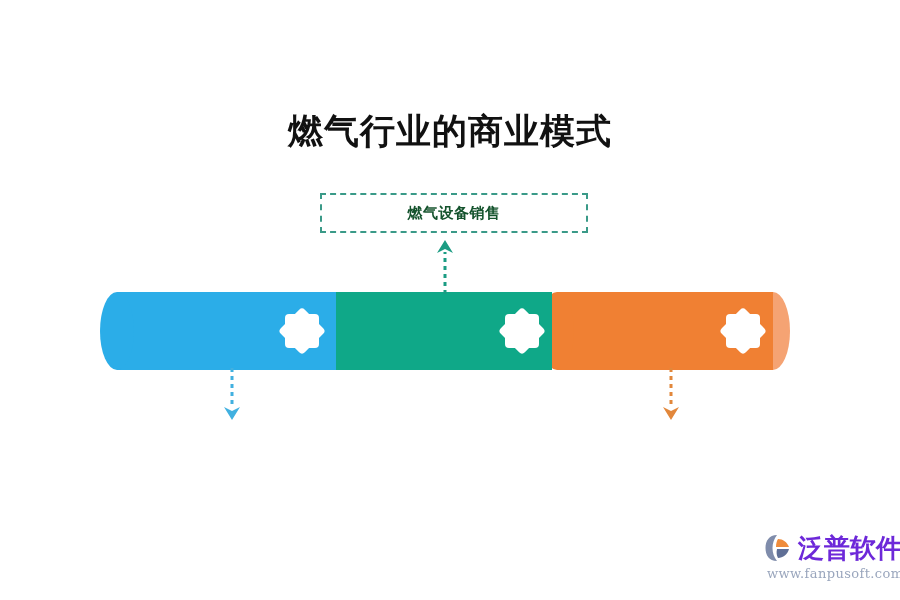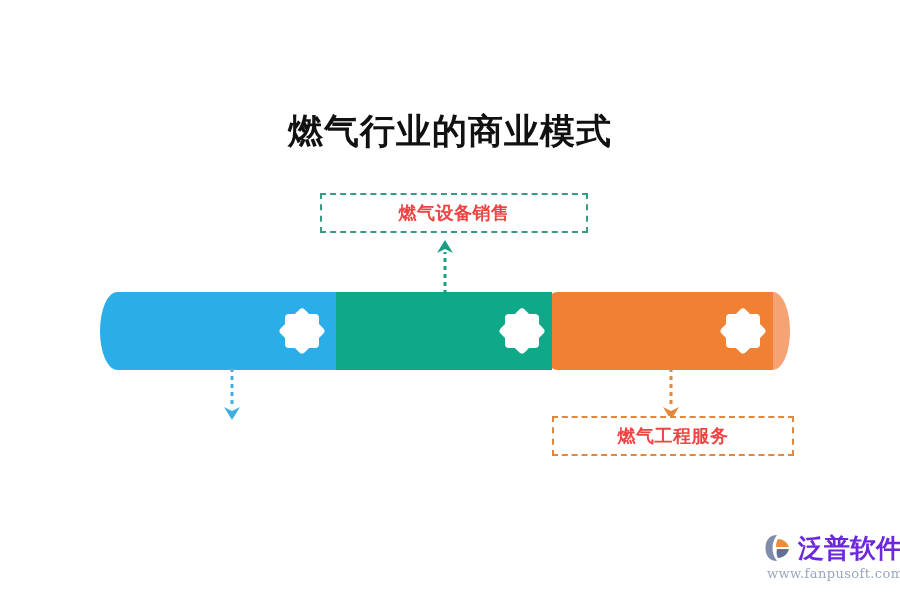--- a/index.html
+++ b/index.html
@@ -40,23 +40,23 @@
   }
 
   
   .label-box {
     position: absolute;
     box-sizing: border-box;
     background: #ffffff;
     display: flex;
     align-items: center;
     justify-content: center;
-    font-size: 18px;
+    font-size: 15px;
     font-weight: bold;
-    color: #ef4444;
+    color: #14532d;
     letter-spacing: 0.5px;
     white-space: nowrap;
   }
   .box-top {
     left: 320px;
     top: 193px;
     width: 268px;
     height: 40px;
     border: 2px dashed #3a9a88;
   }
@@ -226,23 +226,20 @@
   <svg class="conn" style="left:656px; top:368px; width:30px; height:56px;" viewBox="0 0 30 56">
     <line x1="15" y1="0" x2="15" y2="38" stroke="#e2873b" stroke-width="3" stroke-dasharray="4,4"></line>
     <path d="M15 52 L7 39 L15 43 L23 39 Z" fill="#e2873b"></path>
   </svg>
 
   <div class="label-box box-top">
     <span>燃气设备销售</span>
   </div>
 
 
-  <div class="label-box box-br">
-    <span>燃气工程服务</span>
-  </div>
 
   <div class="logo">
     <div class="logo-row">
       <svg class="logo-mark" viewBox="0 0 30 28">
         <path d="M12 1 C4 1 0.5 7 0.5 14 C0.5 21 4 27 12 27 C9 23 7.5 19 7.5 14 C7.5 9 9 5 12 1 Z" fill="#7f8cab"></path>
         <path d="M13 5 C18 5 22 8 24 13 L11 13 C11 9.5 11.8 7 13 5 Z" fill="#ef8c3c"></path>
         <path d="M12 15 L24 15 C22.5 20.5 18 24 13 24 C11.6 21.5 11.2 18.5 12 15 Z" fill="#5f6f96"></path>
       </svg>
       <div class="logo-name">泛普软件</div>
     </div>

